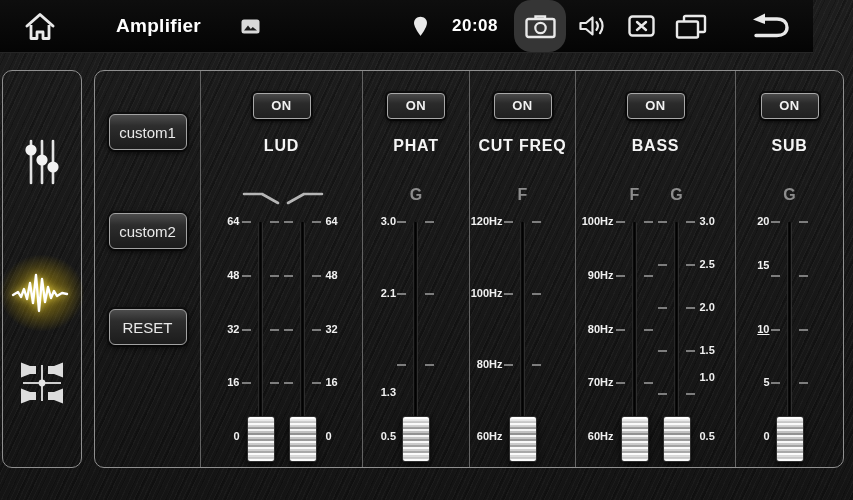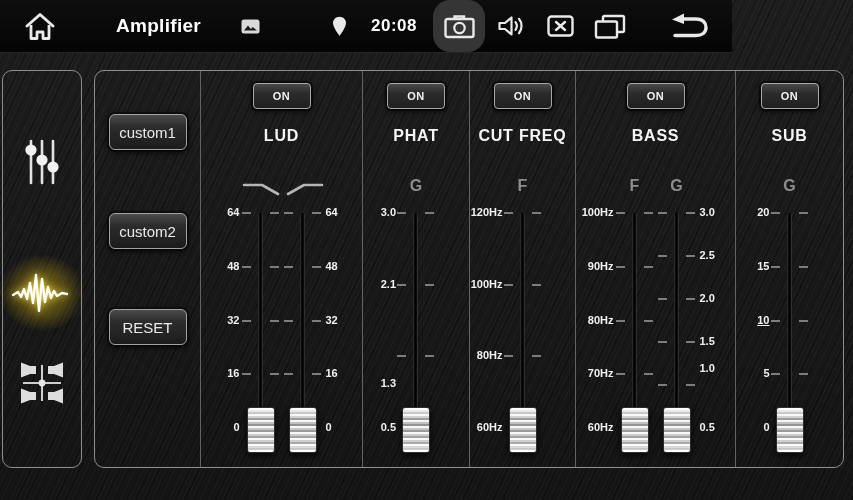--- a/index.html
+++ b/index.html
@@ -9,21 +9,21 @@
     background-color:#181818;
     background-image:
       repeating-linear-gradient(115deg, rgba(255,255,255,0.030) 0 1px, rgba(0,0,0,0) 1px 4px),
       repeating-linear-gradient(115deg, rgba(0,0,0,0.22) 0 2px, rgba(0,0,0,0) 2px 9px),
       linear-gradient(180deg,#1d1d1d,#141414);
     color:#eee;
     -webkit-font-smoothing:antialiased;
   }
   
   .top-bar{
-    position:absolute;top:0;left:0;width:732px;height:52px;
+    position:absolute;top:0;left:0;width:813px;height:52px;
     background:linear-gradient(180deg,#0e0e0e,#040404);
     border-bottom:1px solid #262626;
     display:flex;align-items:center;
   }
   .tb-btn{background:none;border:none;padding:0;display:flex;align-items:center;justify-content:center;cursor:pointer;}
   .tb-home{margin-left:22px;}
   .tb-title{margin-left:58px;font-size:19px;font-weight:bold;color:#fff;letter-spacing:.3px;}
   .tb-gallery{margin-left:40px;}
   .tb-spacer{flex:1;}
   .tb-pin{margin-right:24px;}
@@ -72,23 +72,23 @@
     color:#e9e9e9;font-size:15px;font-family:"Liberation Sans",sans-serif;
     box-shadow:0 2px 6px rgba(0,0,0,.85), 0 0 0 2px #101010;
     cursor:pointer;
   }
   .preset-btn.m1{margin-top:43px;}
   .preset-btn.m2{margin-top:63px;}
   .preset-btn.m3{margin-top:66px;}
   .preset-btn.m4{margin-top:60px;}
   
   .on-btn{
-    margin-top:12px;width:58px;height:26px;border-radius:4px;border:1px solid #a8a8a8;
+    margin-top:22px;width:58px;height:26px;border-radius:4px;border:1px solid #a8a8a8;
     background:linear-gradient(180deg,#4a4a4a,#2b2b2b 38%,#202020);
-    color:#f2f2f2;font-size:11px;font-weight:bold;font-family:"Liberation Sans",sans-serif;
+    color:#f2f2f2;font-size:13px;font-weight:bold;font-family:"Liberation Sans",sans-serif;
     box-shadow:0 2px 5px rgba(0,0,0,.9), 0 0 0 2px #0e0e0e;
     cursor:pointer;letter-spacing:.5px;
   }
   .ch-title{margin-top:18px;height:22px;font-size:16px;font-weight:bold;color:#f5f5f5;letter-spacing:.8px;white-space:nowrap;}
   .sliders-row{margin-top:64px;width:100%;display:flex;justify-content:center;position:relative;}
   .slider-unit{display:flex;height:245px;position:relative;}
   .slider-unit.centered{display:block;width:100%;}
   .tick-labels{position:relative;width:38px;height:239px;}
   .slider-unit.centered .tick-labels{position:absolute;right:50%;margin-right:20px;width:44px;top:0;}
   .tick-label{
@@ -393,21 +393,21 @@
         </div>
       </div>
     </section>
     <section class="col channel ch-4">
       <button class="on-btn">ON</button>
       <div class="ch-title">SUB</div>
       <div class="sliders-row">
         <div class="slider-unit centered">
           <div class="tick-labels side-left">
             <div class="tick-label" style="top: -7px;">20</div>
-            <div class="tick-label" style="top: 47px;">15</div>
+            <div class="tick-label" style="top: 37px;">15</div>
             <div class="tick-label" style="top: 101px; text-decoration: underline;">10</div>
             <div class="tick-label" style="top: 154px;">5</div>
             <div class="tick-label" style="top: 208px;">0</div>
           </div>
           <div class="trackwrap">
             <div class="sub">G</div>
             <div class="track"></div>
             <div class="tick-dash dl" style="top: -1px;"></div>
             <div class="tick-dash dr" style="top: -1px;"></div>
             <div class="tick-dash dl" style="top: 53px;"></div>

